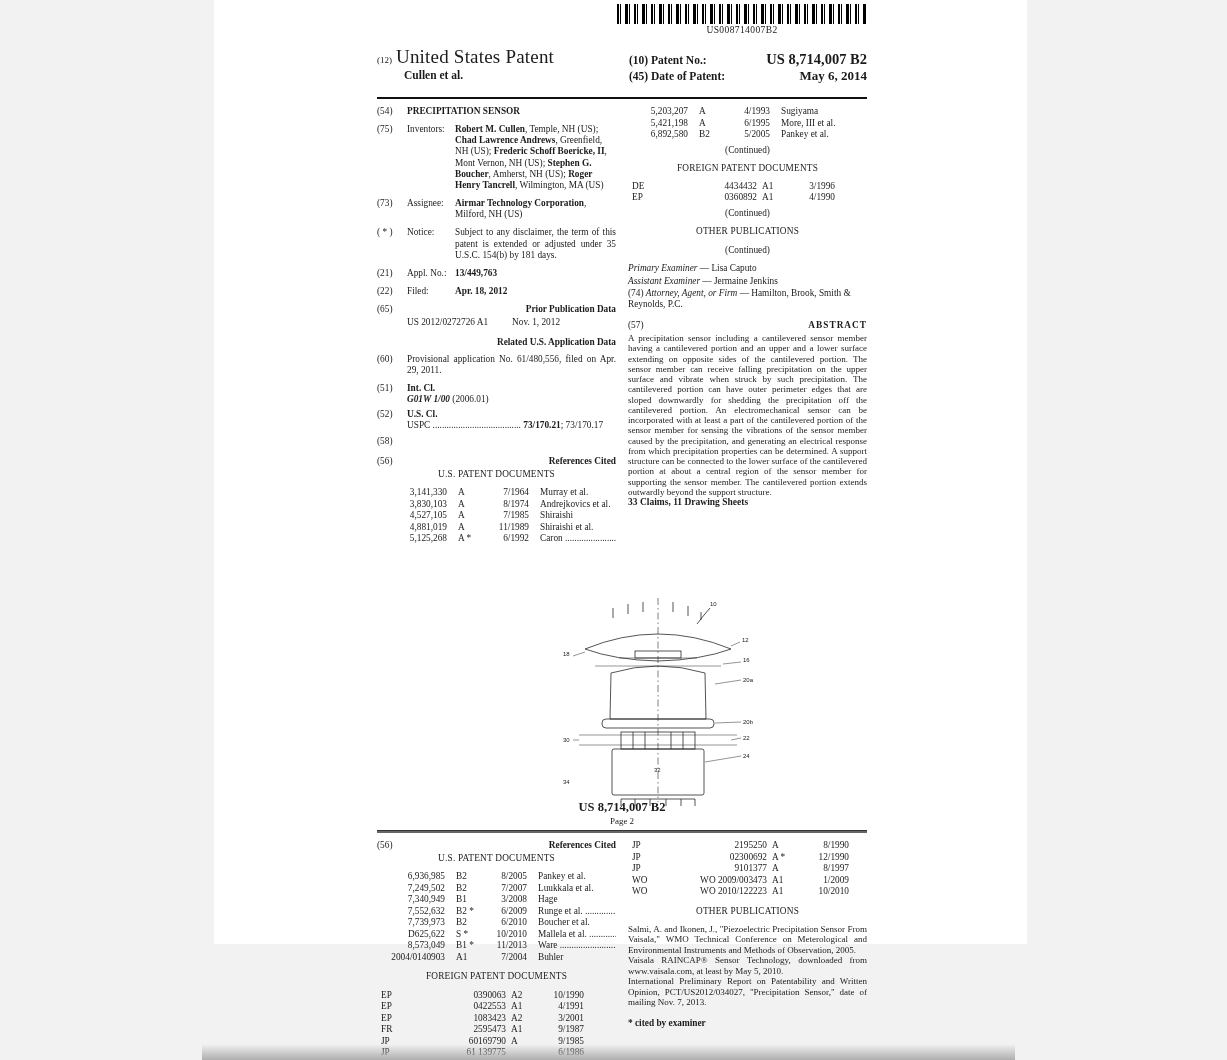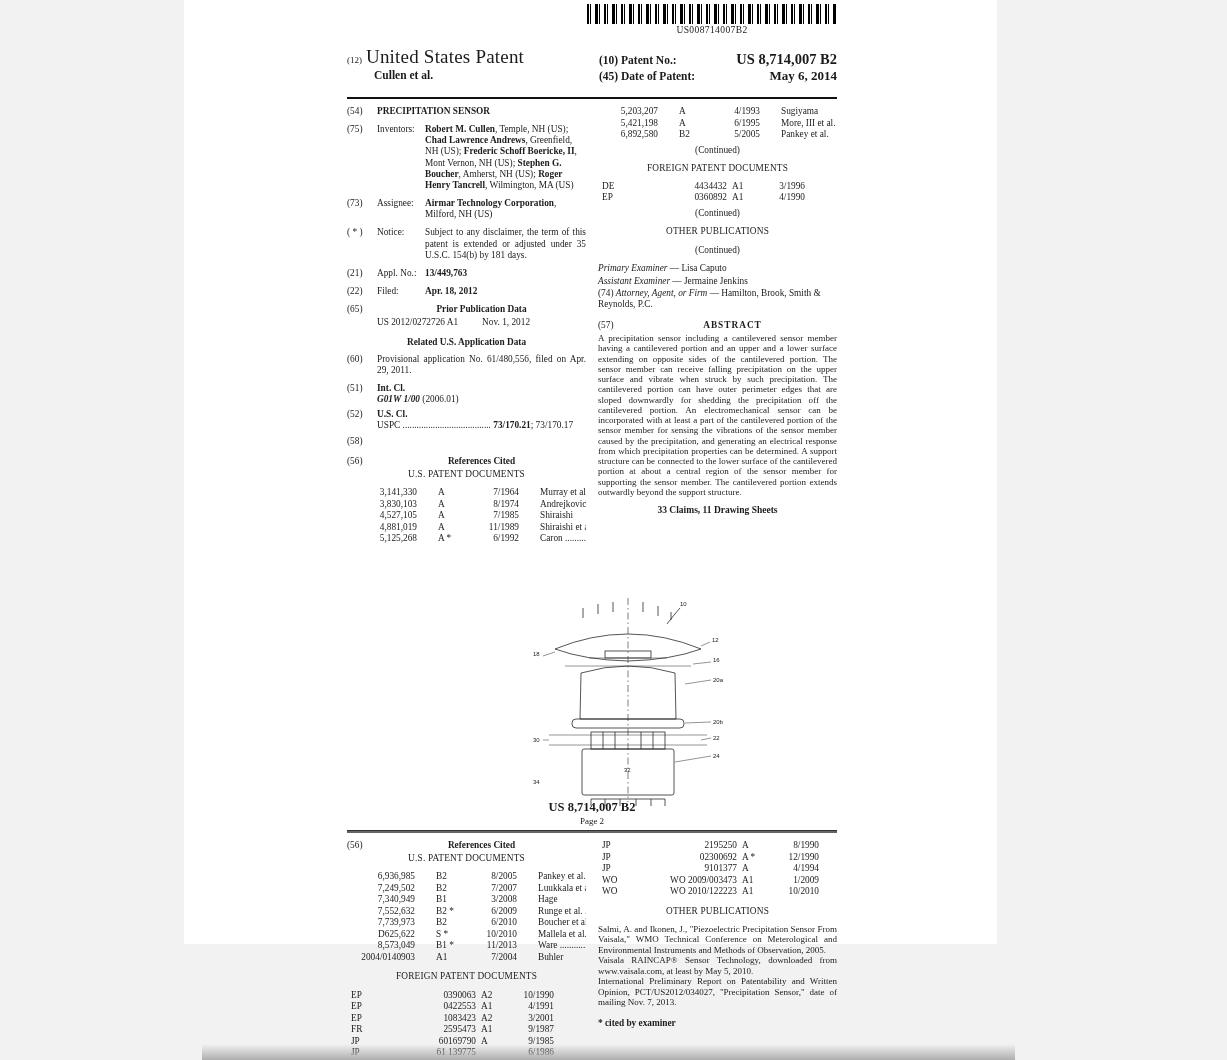--- a/index.html
+++ b/index.html
@@ -1,17 +1,17 @@
 <!DOCTYPE html>
 <html><head>
 <meta charset="utf-8">
 <style>
   html,body{margin:0;padding:0}
   body{width:1227px;height:1060px;background:#f2f2f2;font-family:"Liberation Serif",serif;color:#1b1b1b;position:relative;overflow:hidden}
-  .page{position:absolute;left:184px;top:0;width:813px;height:944px;background:#ffffff}
+  .page{position:absolute;left:214px;top:0;width:813px;height:944px;background:#ffffff}
   .topstrip{position:absolute;left:215px;top:0;width:768px;height:3px;background:#9d9d9d}
   .bottomfade{position:absolute;left:202px;top:1044px;width:813px;height:16px;background:linear-gradient(rgba(255,255,255,0),#aeaeae)}
   
   .barcode{position:absolute;left:403px;top:4px;width:250px}
   .bars{height:20px;background:repeating-linear-gradient(90deg,#000 0 2px,#fff 2px 3px,#000 3px 4px,#fff 4px 8px,#000 8px 11px,#fff 11px 12px,#000 12px 13px,#fff 13px 17px)}
   .bartext{text-align:center;font-size:9.5px;margin-top:1px;letter-spacing:.4px}
   
   .hdr{position:absolute;left:163px;top:46px;width:490px;display:flex}
   .h-left{width:252px}
   .kindnum{font-size:9px}
@@ -28,33 +28,33 @@
   .cols1{top:106px}
   .cols2{top:840px}
   .col{width:239px;font-size:9.3px;line-height:1.2}
   .frow{display:flex;margin-bottom:7px}
   .fnum{width:30px;flex:none}
   .flabel{width:48px;flex:none}
   .fbody{flex:1}
   .b{font-weight:bold}
   .bi{font-weight:bold;font-style:italic}
   .jst{text-align:justify}
-  .ctr{text-align:center}
-  .hdrline{font-weight:bold;text-align:center;margin:3px 0 6px 0}
+  .ctr{text-align:right}
+  .hdrline{font-weight:bold;text-align:right;margin:3px 0 6px 0}
   .subhdr{text-align:center;margin:2px 0 7px 0;letter-spacing:.2px}
   .cont{text-align:center;margin:4px 0 7px 0}
   .publine{display:flex;margin:0 0 8px 30px;gap:24px}
-  .us-row{display:grid;grid-template-columns:52px 24px 36px auto;column-gap:21px;margin-left:18px;line-height:1.24}
+  .us-row{display:grid;grid-template-columns:52px 24px 36px auto;column-gap:11px;margin-left:18px;line-height:1.24}
   .for-row{display:grid;grid-template-columns:26px 94px 22px 46px;column-gap:5px;margin-left:4px;line-height:1.24}
   .for2-row{display:grid;grid-template-columns:28px 102px 24px 48px;column-gap:5px;margin-left:4px;line-height:1.24}
   .c-num,.c-date{text-align:right}
   .c-name{white-space:nowrap;overflow:hidden}
   .exline{margin-bottom:1px}
   .abstract{font-size:9px;line-height:1.14;text-align:justify;margin-top:2px}
-  .claims{font-weight:bold;text-align:center;margin-top:8px;font-size:9.5px}
+  .claims{font-weight:bold;font-size:9.5px}
   .pubpara{font-size:9px;line-height:1.17;text-align:justify;overflow-wrap:anywhere}
   .cited{font-weight:bold;margin-top:10px}
   
   .p2h{position:absolute;left:163px;top:800px;width:490px;text-align:center}
   .p2no{font-weight:bold;font-size:12.5px}
   .p2pg{font-size:9px;margin-top:1px}
   .p2rule{position:absolute;left:163px;top:830px;width:490px;height:2px;background:#666;border-top:1px solid #333}
   
   .fig{position:absolute;left:340px;top:594px;width:212px;height:212px}
   .fig svg text{font-family:"Liberation Sans",sans-serif;font-size:6px;fill:#222;stroke:none}
@@ -453,21 +453,21 @@
             <span>JP</span>
             <span class="c-num">02300692</span>
             <span>A  *</span>
             <span class="c-date">12/1990</span>
           </div>
 
           <div class="for2-row">
             <span>JP</span>
             <span class="c-num">9101377</span>
             <span>A</span>
-            <span class="c-date">4/1994</span>
+            <span class="c-date">8/1997</span>
           </div>
 
           <div class="for2-row">
             <span>WO</span>
             <span class="c-num">WO 2009/003473</span>
             <span>A1</span>
             <span class="c-date">1/2009</span>
           </div>
 
           <div class="for2-row">

